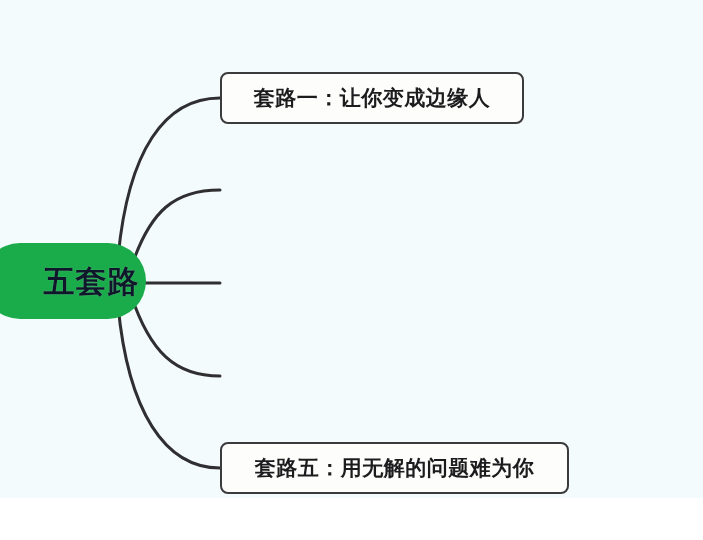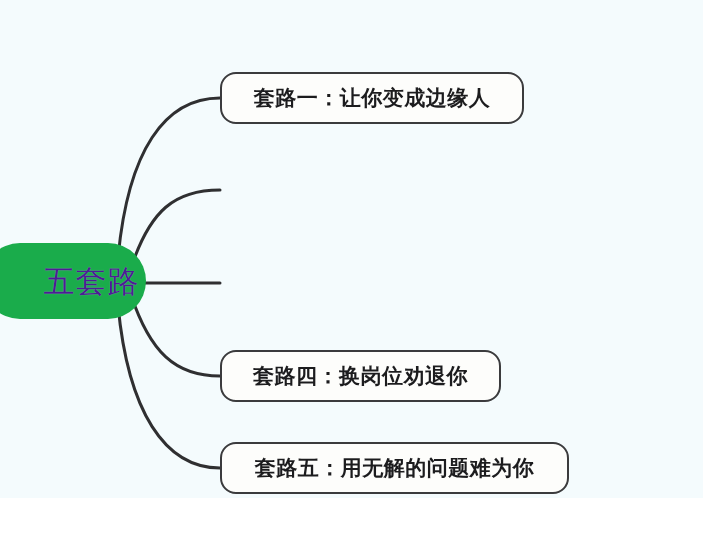--- a/index.html
+++ b/index.html
@@ -49,38 +49,38 @@
     height: 76px;
     border-radius: 38px;
     background: #1aac4b;
     display: flex;
     align-items: center;
     justify-content: center;
     box-sizing: border-box;
     padding-left: 14px;
   }
   .root-label {
-    color: #4c1d95;
+    color: #0f172a;
     font-size: 31px;
-    font-weight: normal;
+    font-weight: bold;
     letter-spacing: 1px;
     line-height: 1;
     white-space: nowrap;
     text-shadow: 0 0 1px rgba(255,255,255,0.45);
     margin-left: 41px;
   }
 
   
   .branch-node {
     position: absolute;
     height: 52px;
     box-sizing: border-box;
     background: #fdfdfb;
     border: 2px solid #3b3b3d;
-    border-radius: 16px;
+    border-radius: 8px;
     display: flex;
     align-items: center;
     justify-content: center;
     padding: 0 14px;
   }
   .branch-label {
     font-size: 21px;
     font-weight: bold;
     color: #1c1c1e;
     white-space: nowrap;
@@ -114,21 +114,18 @@
   <div class="root-node">
     <span class="root-label">五套路</span>
   </div>
 
   <div class="branch-node node-1">
     <span class="branch-label">套路一：让你变成边缘人</span>
   </div>
 
 
 
-  <div class="branch-node node-4">
-    <span class="branch-label">套路四：换岗位劝退你</span>
-  </div>
 
   <div class="branch-node node-5">
     <span class="branch-label">套路五：用无解的问题难为你</span>
   </div>
 
 </div>
 
 </body></html>

